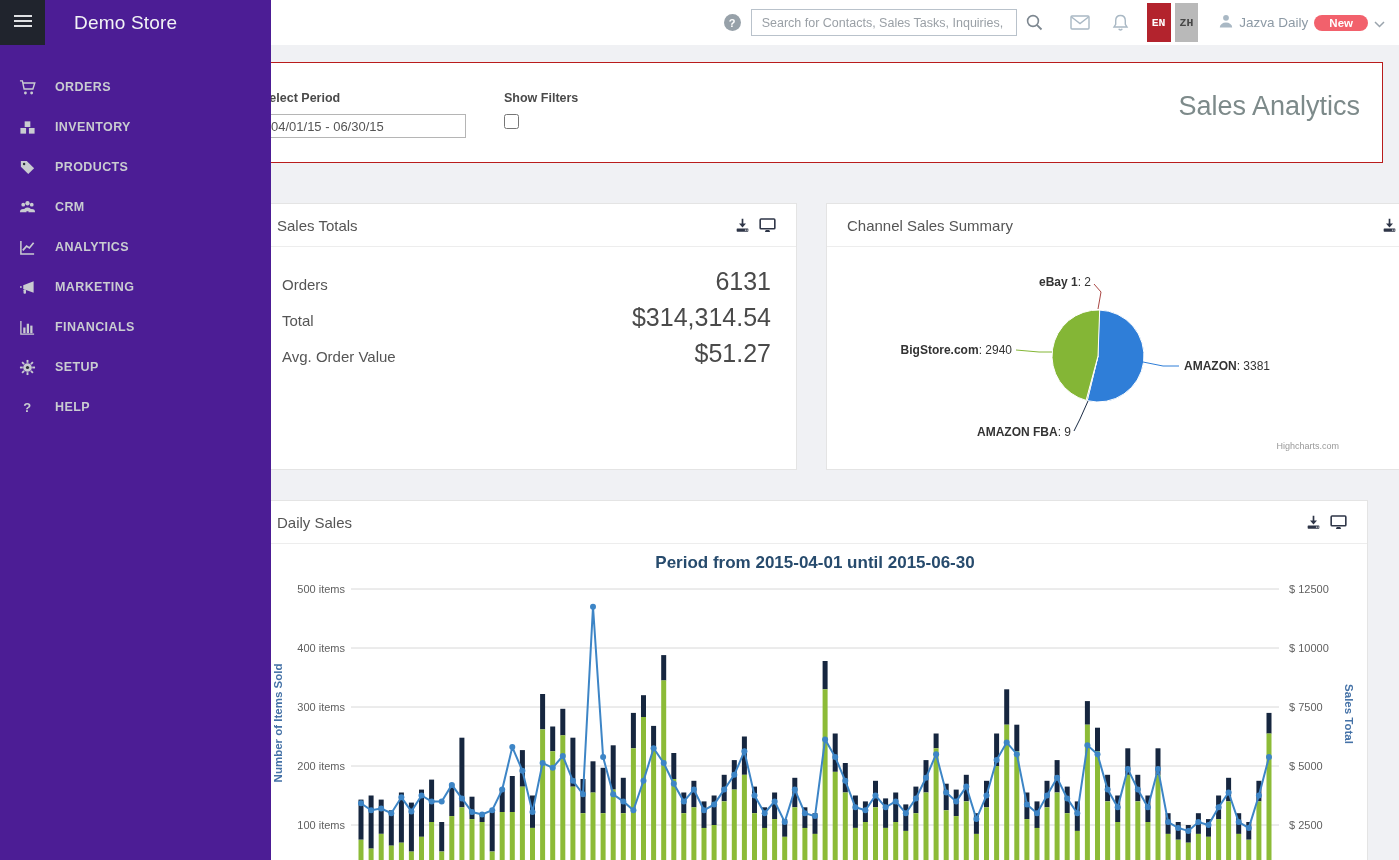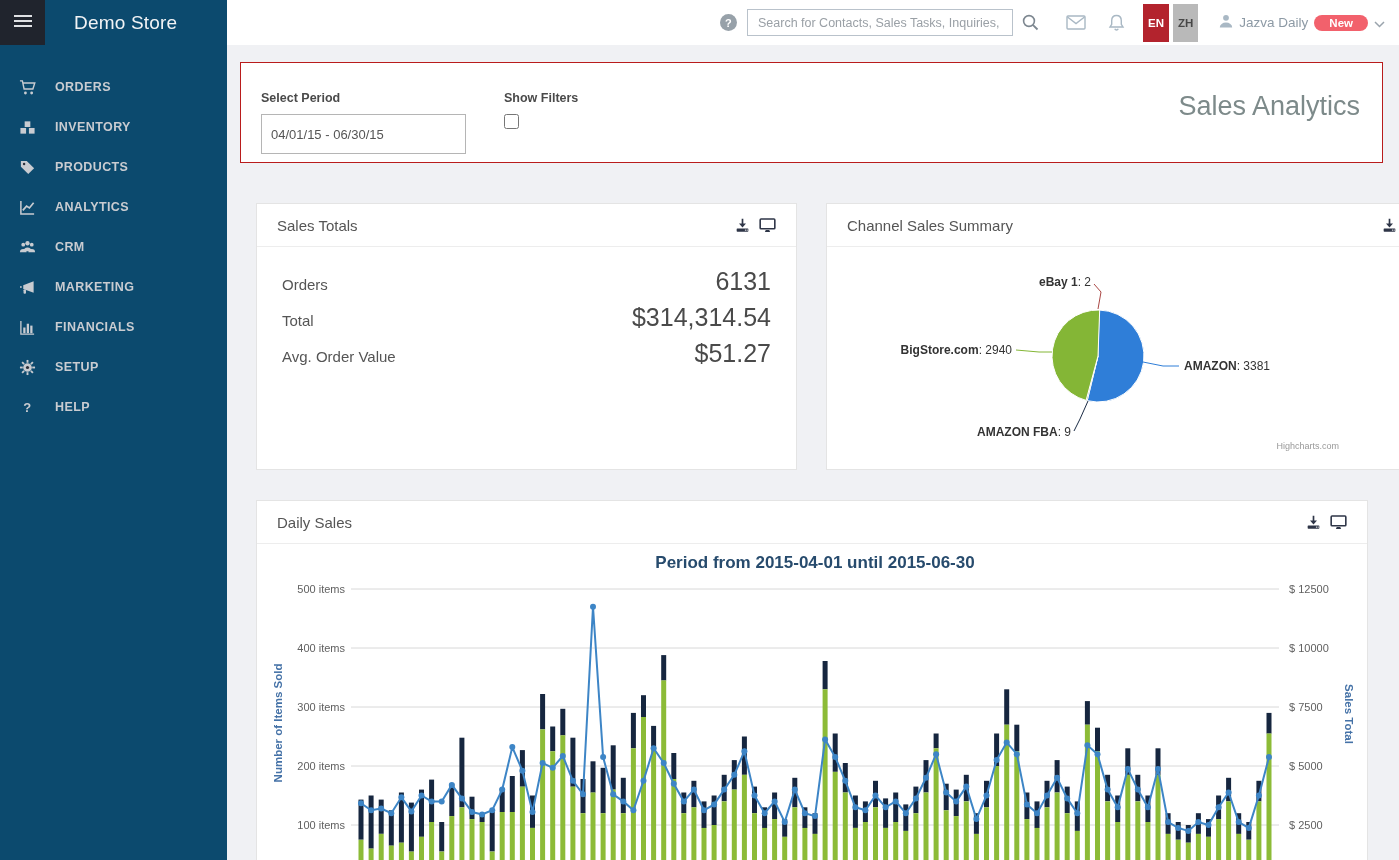--- a/index.html
+++ b/index.html
@@ -1,53 +1,53 @@
 <!DOCTYPE html>
 <html><head>
 <meta charset="utf-8">
 <style>
   * { box-sizing: border-box; margin: 0; padding: 0; }
   html,body { width:1399px; height:860px; overflow:hidden; }
   body { font-family:"Liberation Sans", sans-serif; background:#f0f1f4; position:relative; }
 
   
-  .sidebar { position:absolute; left:0; top:0; width:227px; height:860px; background:#0c4a6e; z-index:5; }
+  .sidebar { position:absolute; left:0; top:0; width:271px; height:860px; background:#4c1d95; z-index:5; }
   .sidebar-header { height:45px; display:flex; align-items:stretch; }
   .burger { width:45px; background:#20242d; display:flex; align-items:center; justify-content:center; cursor:pointer; }
   .brand { color:#f2f3f5; font-size:19px; line-height:45px; padding-left:29px; letter-spacing:.2px; }
   .nav { padding-top:22px; }
   .nav-item { height:40px; display:flex; align-items:center; color:#c9ccd1; font-size:12.5px; font-weight:bold; letter-spacing:.4px; cursor:pointer; }
   .nav-icon { width:55px; display:flex; justify-content:center; align-items:center; }
   .nav-icon svg, .nav-icon span { display:block; }
   .q-glyph { font-size:13px; font-weight:bold; color:#c9ccd1; }
 
   
   .topbar { position:absolute; left:227px; top:0; width:1172px; height:45px; background:#fff; display:flex; align-items:center; justify-content:flex-end; padding-right:14px; }
   .help-circle { width:17px; height:17px; border-radius:50%; background:#97a1a9; color:#fff; font-size:11px; font-weight:bold; display:flex; align-items:center; justify-content:center; margin-right:10px; cursor:pointer; }
   .search-input { width:266px; height:27px; border:1px solid #b9c2cb; padding:0 10px; font-size:12.5px; color:#555; font-family:"Liberation Sans",sans-serif; outline:none; }
   .search-input::placeholder { color:#9aa0a6; }
   .icon-btn { margin-left:8px; cursor:pointer; display:flex; align-items:center; }
   .gap-l { margin-left:26px; }
   .gap-m { margin-left:22px; }
-  .lang { font-size:11.5px; font-weight:bold; padding:13px 5px; margin-left:18px; cursor:pointer; }
+  .lang { font-size:11.5px; font-weight:bold; padding:13px 5px; margin-left:18px; cursor:pointer;font-family:Liberation Mono, monospace; }
   .lang-en { background:#b3232d; color:#fff; }
   .lang-zh { background:#b9b9b9; color:#474747; margin-left:4px; }
   .user-group { display:flex; align-items:center; margin-left:20px; cursor:pointer; }
   .user-name { color:#8d9aa5; font-size:13.5px; margin:0 6px 0 5px; }
   .new-badge { background:#f2616c; color:#fff; font-size:11.5px; font-weight:bold; border-radius:10px; padding:2px 15px; margin-right:6px; }
 
   
   .main { position:absolute; left:227px; top:45px; width:1172px; height:815px; }
 
   .filter-card { position:absolute; left:13px; top:17px; width:1143px; height:101px; background:#fff; border:1px solid #b91c1c; }
   .fgroup { position:absolute; top:28px; }
   .fgroup label { display:block; font-size:12.5px; font-weight:bold; color:#4a4a4a; margin-bottom:9px; }
   .g1 { left:20px; }
   .g2 { left:263px; }
-  .period-input { width:205px; height:40px; border:1px solid #b5b5b5; padding:0 9px; font-size:13px; color:#555; font-family:"Liberation Sans",sans-serif; }
+  .period-input { width:205px; height:24px; border:1px solid #b5b5b5; padding:0 9px; font-size:13px; color:#555; font-family:"Liberation Sans",sans-serif; }
   .g2 input[type=checkbox] { width:15px; height:15px; cursor:pointer; }
   .page-title { position:absolute; right:22px; top:28px; font-size:27px; font-weight:400; color:#7d8a8a; }
 
   .card { position:absolute; background:#fff; border:1px solid #e4e4e4; }
   .card-header { height:43px; border-bottom:1px solid #ededed; display:flex; align-items:center; padding:0 20px; font-size:15px; color:#555; }
   .card-icons { margin-left:auto; display:flex; gap:9px; align-items:center; }
   .card-icons span { cursor:pointer; display:flex; }
 
   .sales-card   { left:29px;  top:158px; width:541px;  height:267px; }
   .channel-card { left:599px; top:158px; width:618px;  height:267px; }
@@ -109,38 +109,38 @@
         <svg width="17" height="17" viewBox="0 0 18 18">
             <path d="M2 2 h6.2 l7.8 7.8 -6.2 6.2 -7.8 -7.8 Z" fill="#c9ccd1"></path>
             <circle cx="5.4" cy="5.4" r="1.3" fill="#2a2f3a"></circle>
           </svg>
       </span>
       <span class="nav-label">PRODUCTS</span>
     </div>
     <div class="nav-item">
       <span class="nav-icon">
         <svg width="17" height="17" viewBox="0 0 18 18">
-            <path d="M2 2 v14 h14" fill="none" stroke="#c9ccd1" stroke-width="1.6"></path>
-            <polyline points="4,12 8,7.5 11,9.5 15.5,4" fill="none" stroke="#c9ccd1" stroke-width="1.8"></polyline>
-          </svg>
-      </span>
-      <span class="nav-label">ANALYTICS</span>
-    </div>
-    <div class="nav-item">
-      <span class="nav-icon">
-        <svg width="17" height="17" viewBox="0 0 18 18">
             <circle cx="4.5" cy="6" r="2" fill="#c9ccd1"></circle>
             <circle cx="13.5" cy="6" r="2" fill="#c9ccd1"></circle>
             <circle cx="9" cy="4.5" r="2.3" fill="#c9ccd1"></circle>
             <path d="M1 14 a3.5 3.5 0 0 1 7 0 Z" fill="#c9ccd1"></path>
             <path d="M10 14 a3.5 3.5 0 0 1 7 0 Z" fill="#c9ccd1"></path>
             <path d="M5 13 a4 4 0 0 1 8 0 Z" fill="#c9ccd1"></path>
           </svg>
       </span>
       <span class="nav-label">CRM</span>
+    </div>
+    <div class="nav-item">
+      <span class="nav-icon">
+        <svg width="17" height="17" viewBox="0 0 18 18">
+            <path d="M2 2 v14 h14" fill="none" stroke="#c9ccd1" stroke-width="1.6"></path>
+            <polyline points="4,12 8,7.5 11,9.5 15.5,4" fill="none" stroke="#c9ccd1" stroke-width="1.8"></polyline>
+          </svg>
+      </span>
+      <span class="nav-label">ANALYTICS</span>
     </div>
     <div class="nav-item">
       <span class="nav-icon">
         <svg width="17" height="17" viewBox="0 0 18 18">
             <path d="M15.5 2.5 L4.5 6.5 v4 l11 4 Z" fill="#c9ccd1"></path>
             <rect x="4.8" y="11" width="2.6" height="4.5" rx="1" fill="#c9ccd1"></rect>
             <path d="M2 7.5 v2" stroke="#c9ccd1" stroke-width="1.4"></path>
           </svg>
       </span>
       <span class="nav-label">MARKETING</span>

